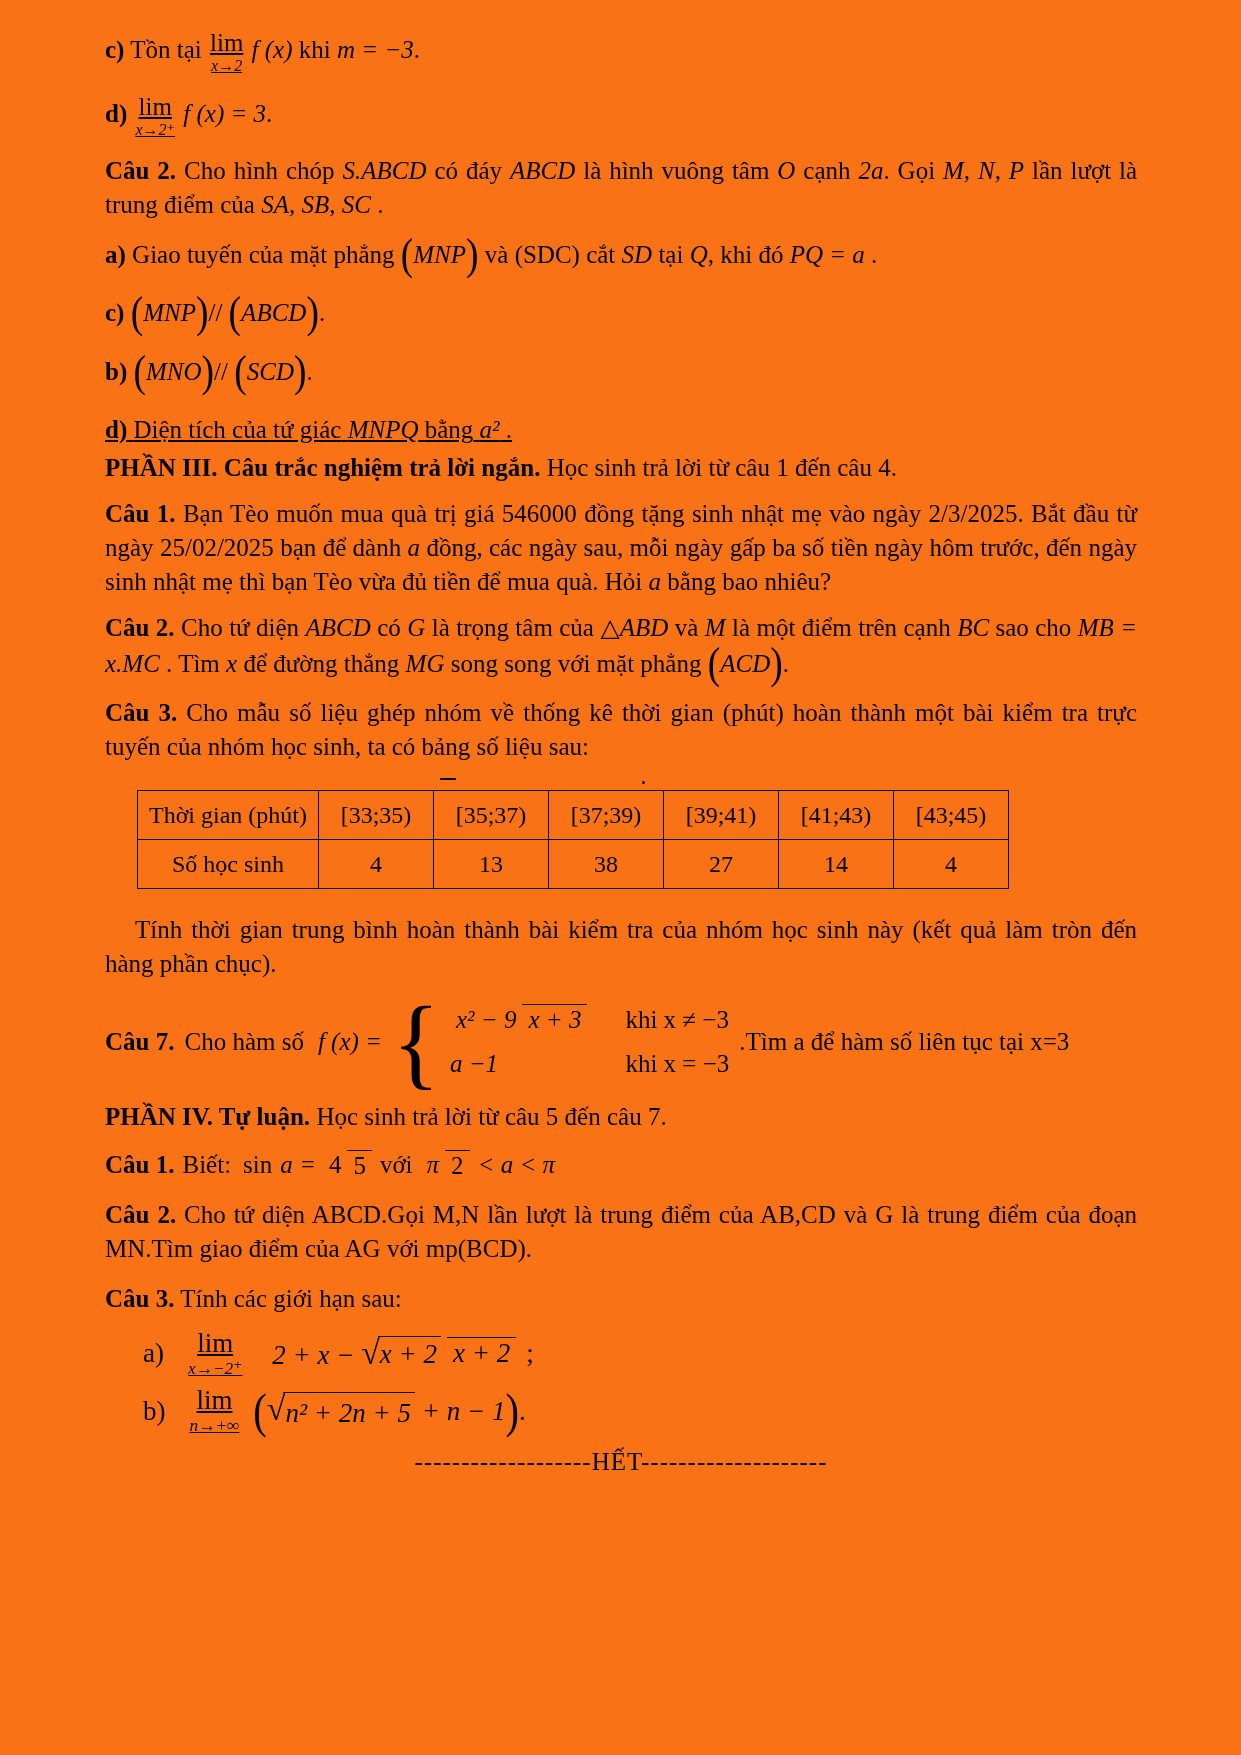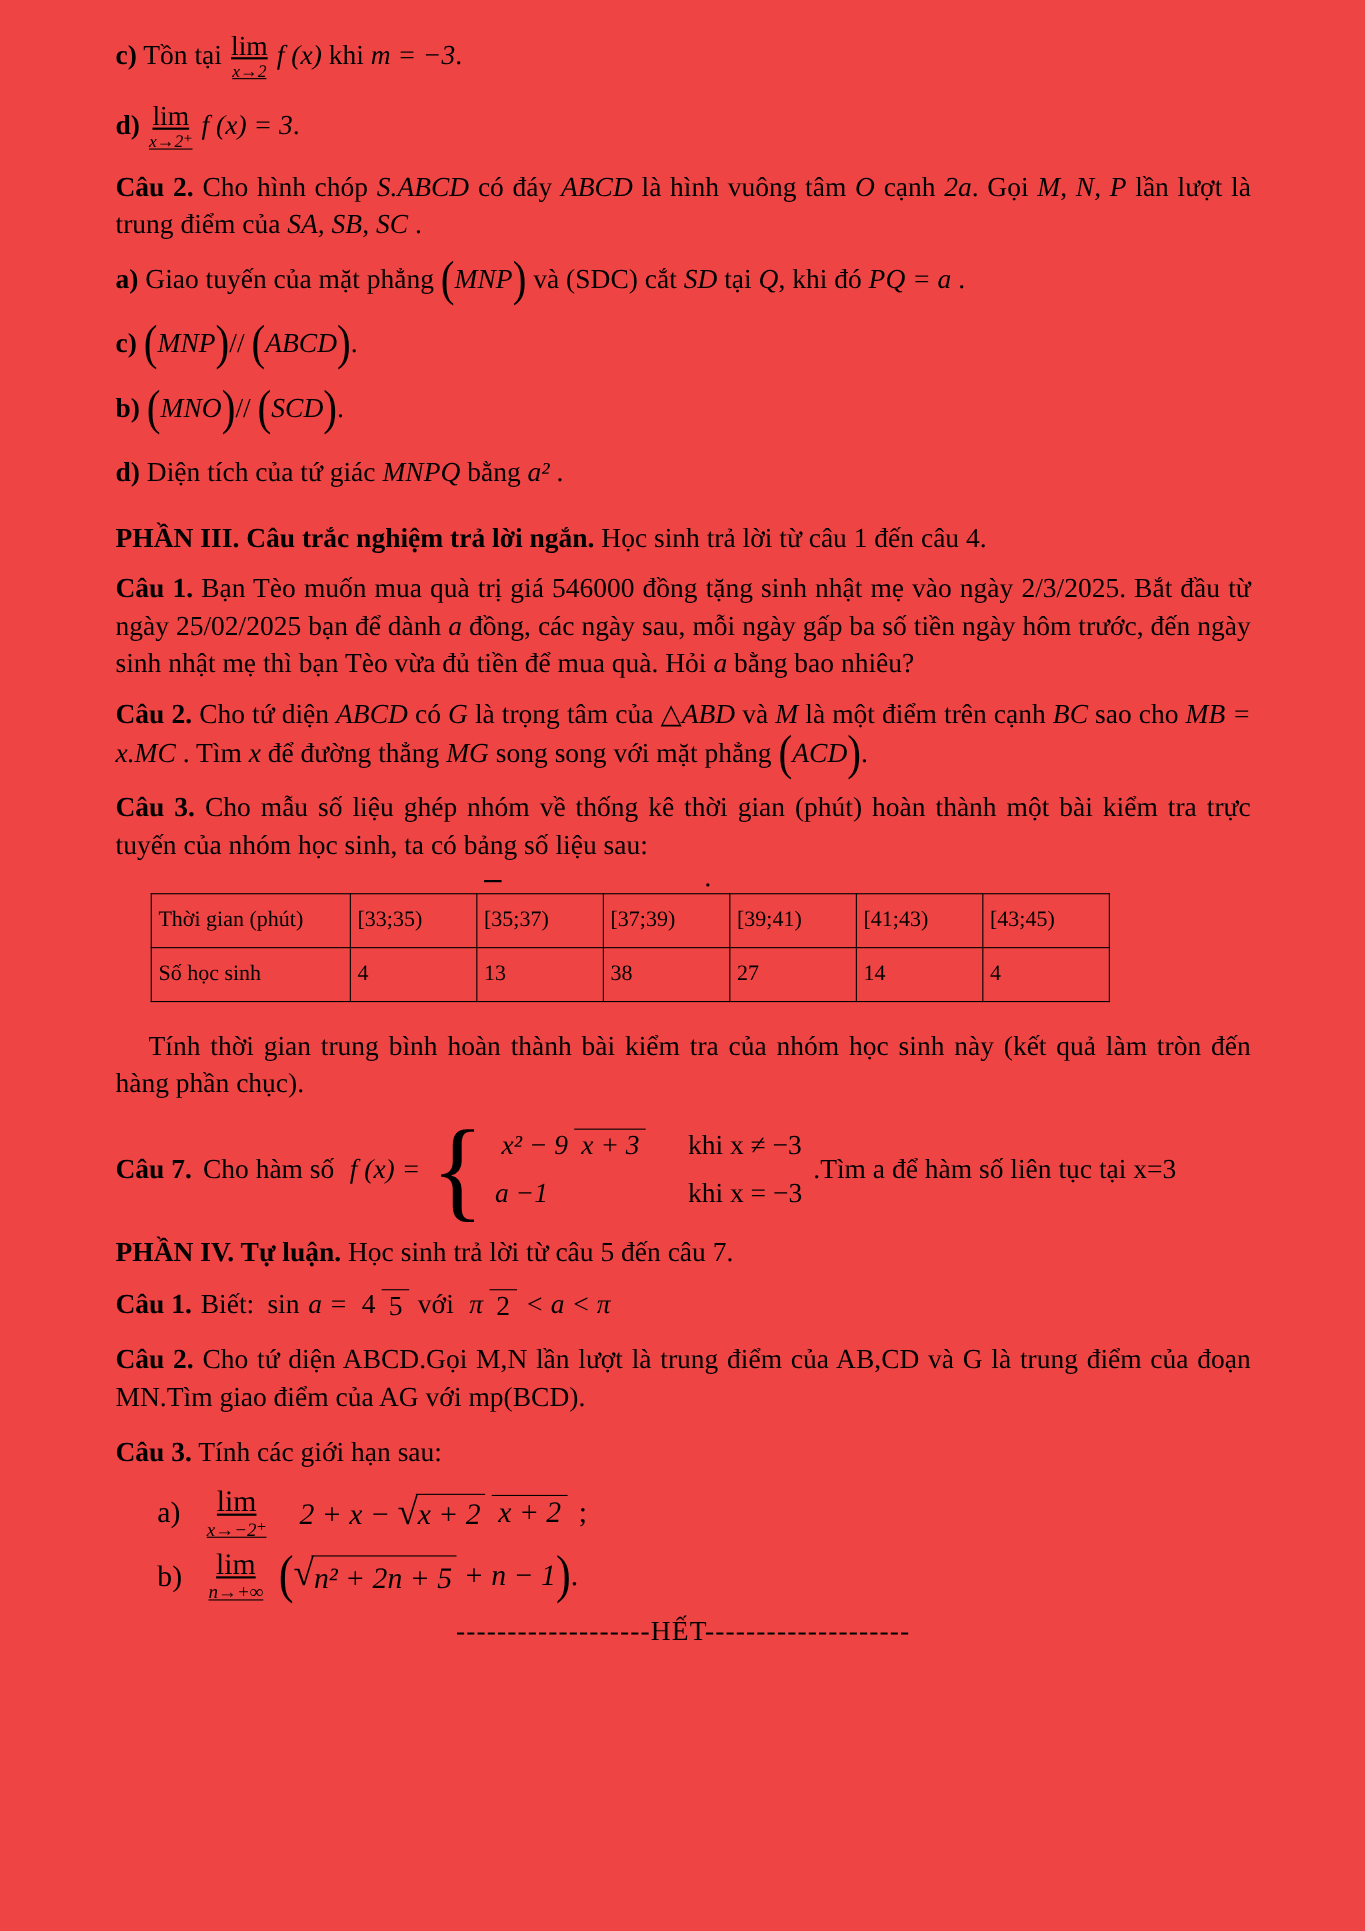--- a/index.html
+++ b/index.html
@@ -1,21 +1,21 @@
 <!DOCTYPE html>
 <html lang="vi"><head>
 <meta charset="utf-8">
 <style>
   html,body{margin:0;padding:0;background:#ffffff;}
   .page{
     position:relative;
     width:1241px;height:1755px;
     box-sizing:border-box;
     padding:30px 104px 0 105px;
-    background:#ef4444;color:#000;
+    background:#f97316;color:#000;
     font-family:"Liberation Serif","DejaVu Serif",serif;
     font-size:25px;line-height:1.36;
     overflow:hidden;
   }
   p{margin:0;}
   .just{text-align:justify;}
   b,.bold{font-weight:bold;}
   .mi{font-style:italic;font-family:"Liberation Serif","DejaVu Serif",serif;}
   
   .lim{display:inline-flex;flex-direction:column;align-items:center;vertical-align:middle;line-height:1;margin:0 2px;text-decoration:underline;}
@@ -35,22 +35,22 @@
   
   .brace{font-size:100px;font-weight:100;line-height:0.85;transform:scaleY(1.02);}
   .piece{display:inline-grid;grid-template-columns:auto auto;column-gap:38px;row-gap:10px;align-items:center;justify-items:start;}
   .flexrow{display:flex;align-items:center;flex-wrap:nowrap;}
   
   .freq-wrap{position:relative;margin:26px 0 24px 32px;}
   .stray-dash{position:absolute;top:-12px;left:303px;width:16px;border-top:2px solid #000;}
   .stray-dot{position:absolute;top:-9px;left:505px;width:3px;height:3px;background:#000;border-radius:50%;}
   table.freq{border-collapse:collapse;}
   table.freq td{
-    border:1.7px solid #000;vertical-align:middle;
-    font-size:20px;height:44px;padding:2px 6px;
+    border:1.7px solid #000;text-align:center;vertical-align:middle;
+    font-size:24px;height:44px;padding:2px 6px;
   }
   td.c0{width:168px;}
   td.cn{width:102px;}
   .note{text-indent:30px;margin-bottom:18px;}
   .footer{text-align:center;margin-top:10px;letter-spacing:1px;}
 </style>
 </head>
 <body>
 
 <div class="page">
@@ -107,21 +107,21 @@
     <span class="bigp">(</span><i class="mi">MNP</i><span class="bigp">)</span><span>//</span>
     <span class="bigp">(</span><i class="mi">ABCD</i><span class="bigp">)</span><span>.</span>
   </p>
 
   <p class="paren-line">
     <b>b)</b>
     <span class="bigp">(</span><i class="mi">MNO</i><span class="bigp">)</span><span>//</span>
     <span class="bigp">(</span><i class="mi">SCD</i><span class="bigp">)</span><span>.</span>
   </p>
 
-  <p style="margin-bottom:26px;">
+  <p style="margin-bottom:4px;text-decoration:underline;">
     <b>d)</b>
     <span>Diện tích của tứ giác</span>
     <i class="mi">MNPQ</i>
     <span>bằng</span>
     <i class="mi">a²</i><span> .</span>
   </p>
 
   <p style="margin-bottom:12px;">
     <b>PHẦN III. Câu trắc nghiệm trả lời ngắn.</b>
     <span>Học sinh trả lời từ câu 1 đến câu 4.</span>

